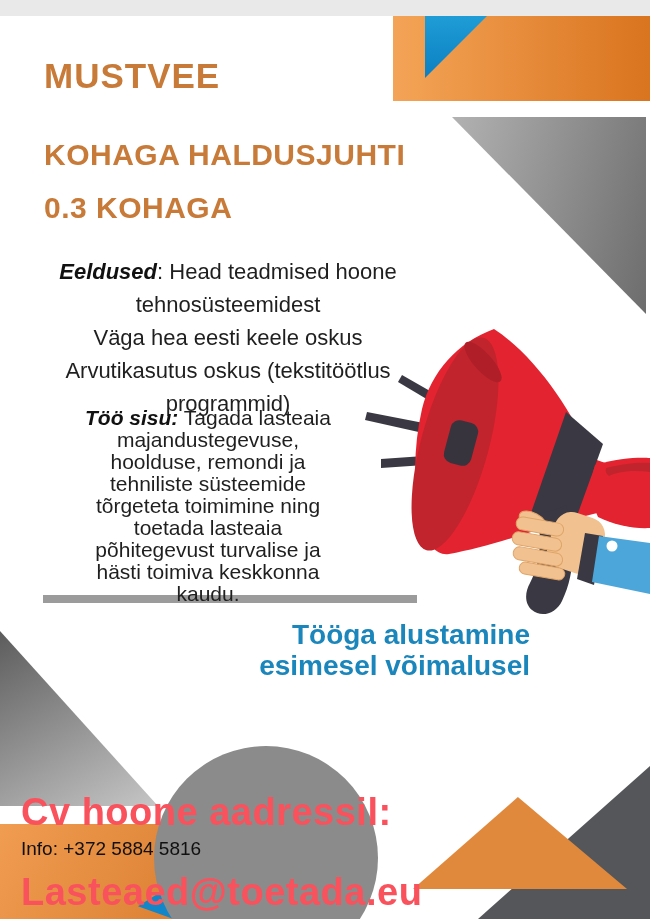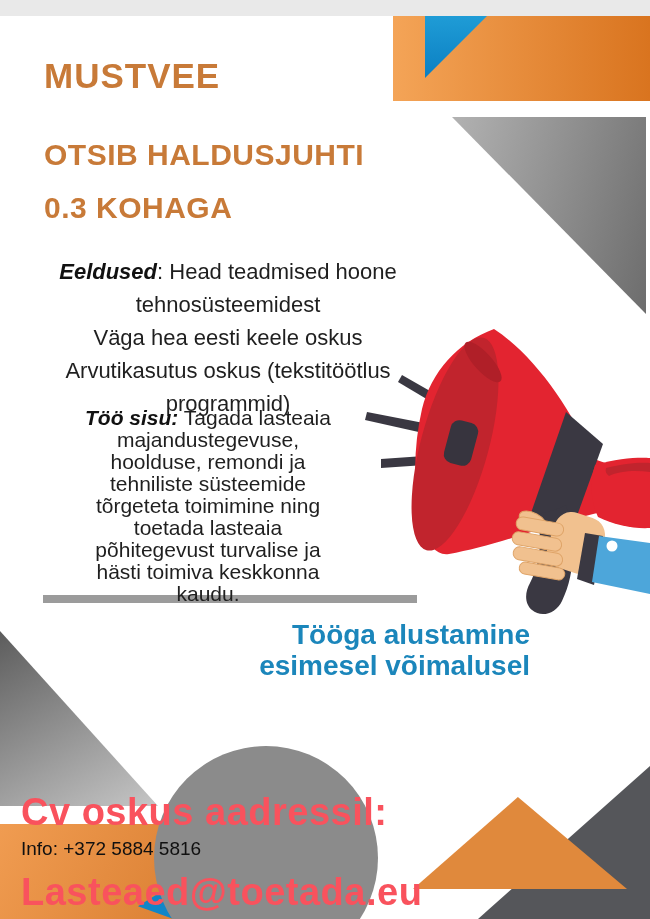--- a/index.html
+++ b/index.html
@@ -101,21 +101,21 @@
     <g>
       <path d="M585,517 L603,520 L594,569 L577,563 Z" fill="#3a3842"></path>
       <path d="M599,520 L650,527 L650,578 L592,566 Z" fill="#4da6da"></path>
       <circle cx="612" cy="530" r="5.5" fill="#ffffff"></circle>
     </g>
   </svg>
 
   <div class="text header">
     <div class="title-line">MUSTVEE</div>
     <div class="subtitle-block">
-      <div class="subtitle-line">OTSIB HALDUSJUHTI</div>
+      <div class="subtitle-line">KOHAGA HALDUSJUHTI</div>
       <div class="subtitle-line">0.3 KOHAGA</div>
     </div>
   </div>
 
   <div class="text requirements">
     <span class="block-label">Eeldused</span><span>: Head teadmised hoone
 tehnosüsteemidest
 Väga hea eesti keele oskus
 Arvutikasutus oskus (tekstitöötlus
 programmid)</span>
@@ -130,18 +130,18 @@
 toetada lasteaia
 põhitegevust turvalise ja
 hästi toimiva keskkonna
 kaudu.</span>
   </div>
 
   <div class="text start">Tööga alustamine
 esimesel võimalusel</div>
 
   <div class="text contact">
-    <div>Cv oskus aadressil:</div>
+    <div>Cv hoone aadressil:</div>
     <div>Lasteaed@toetada.eu</div>
   </div>
   <div class="text info">Info: +372 5884 5816</div>
 
 </div>
 
 </body></html>

